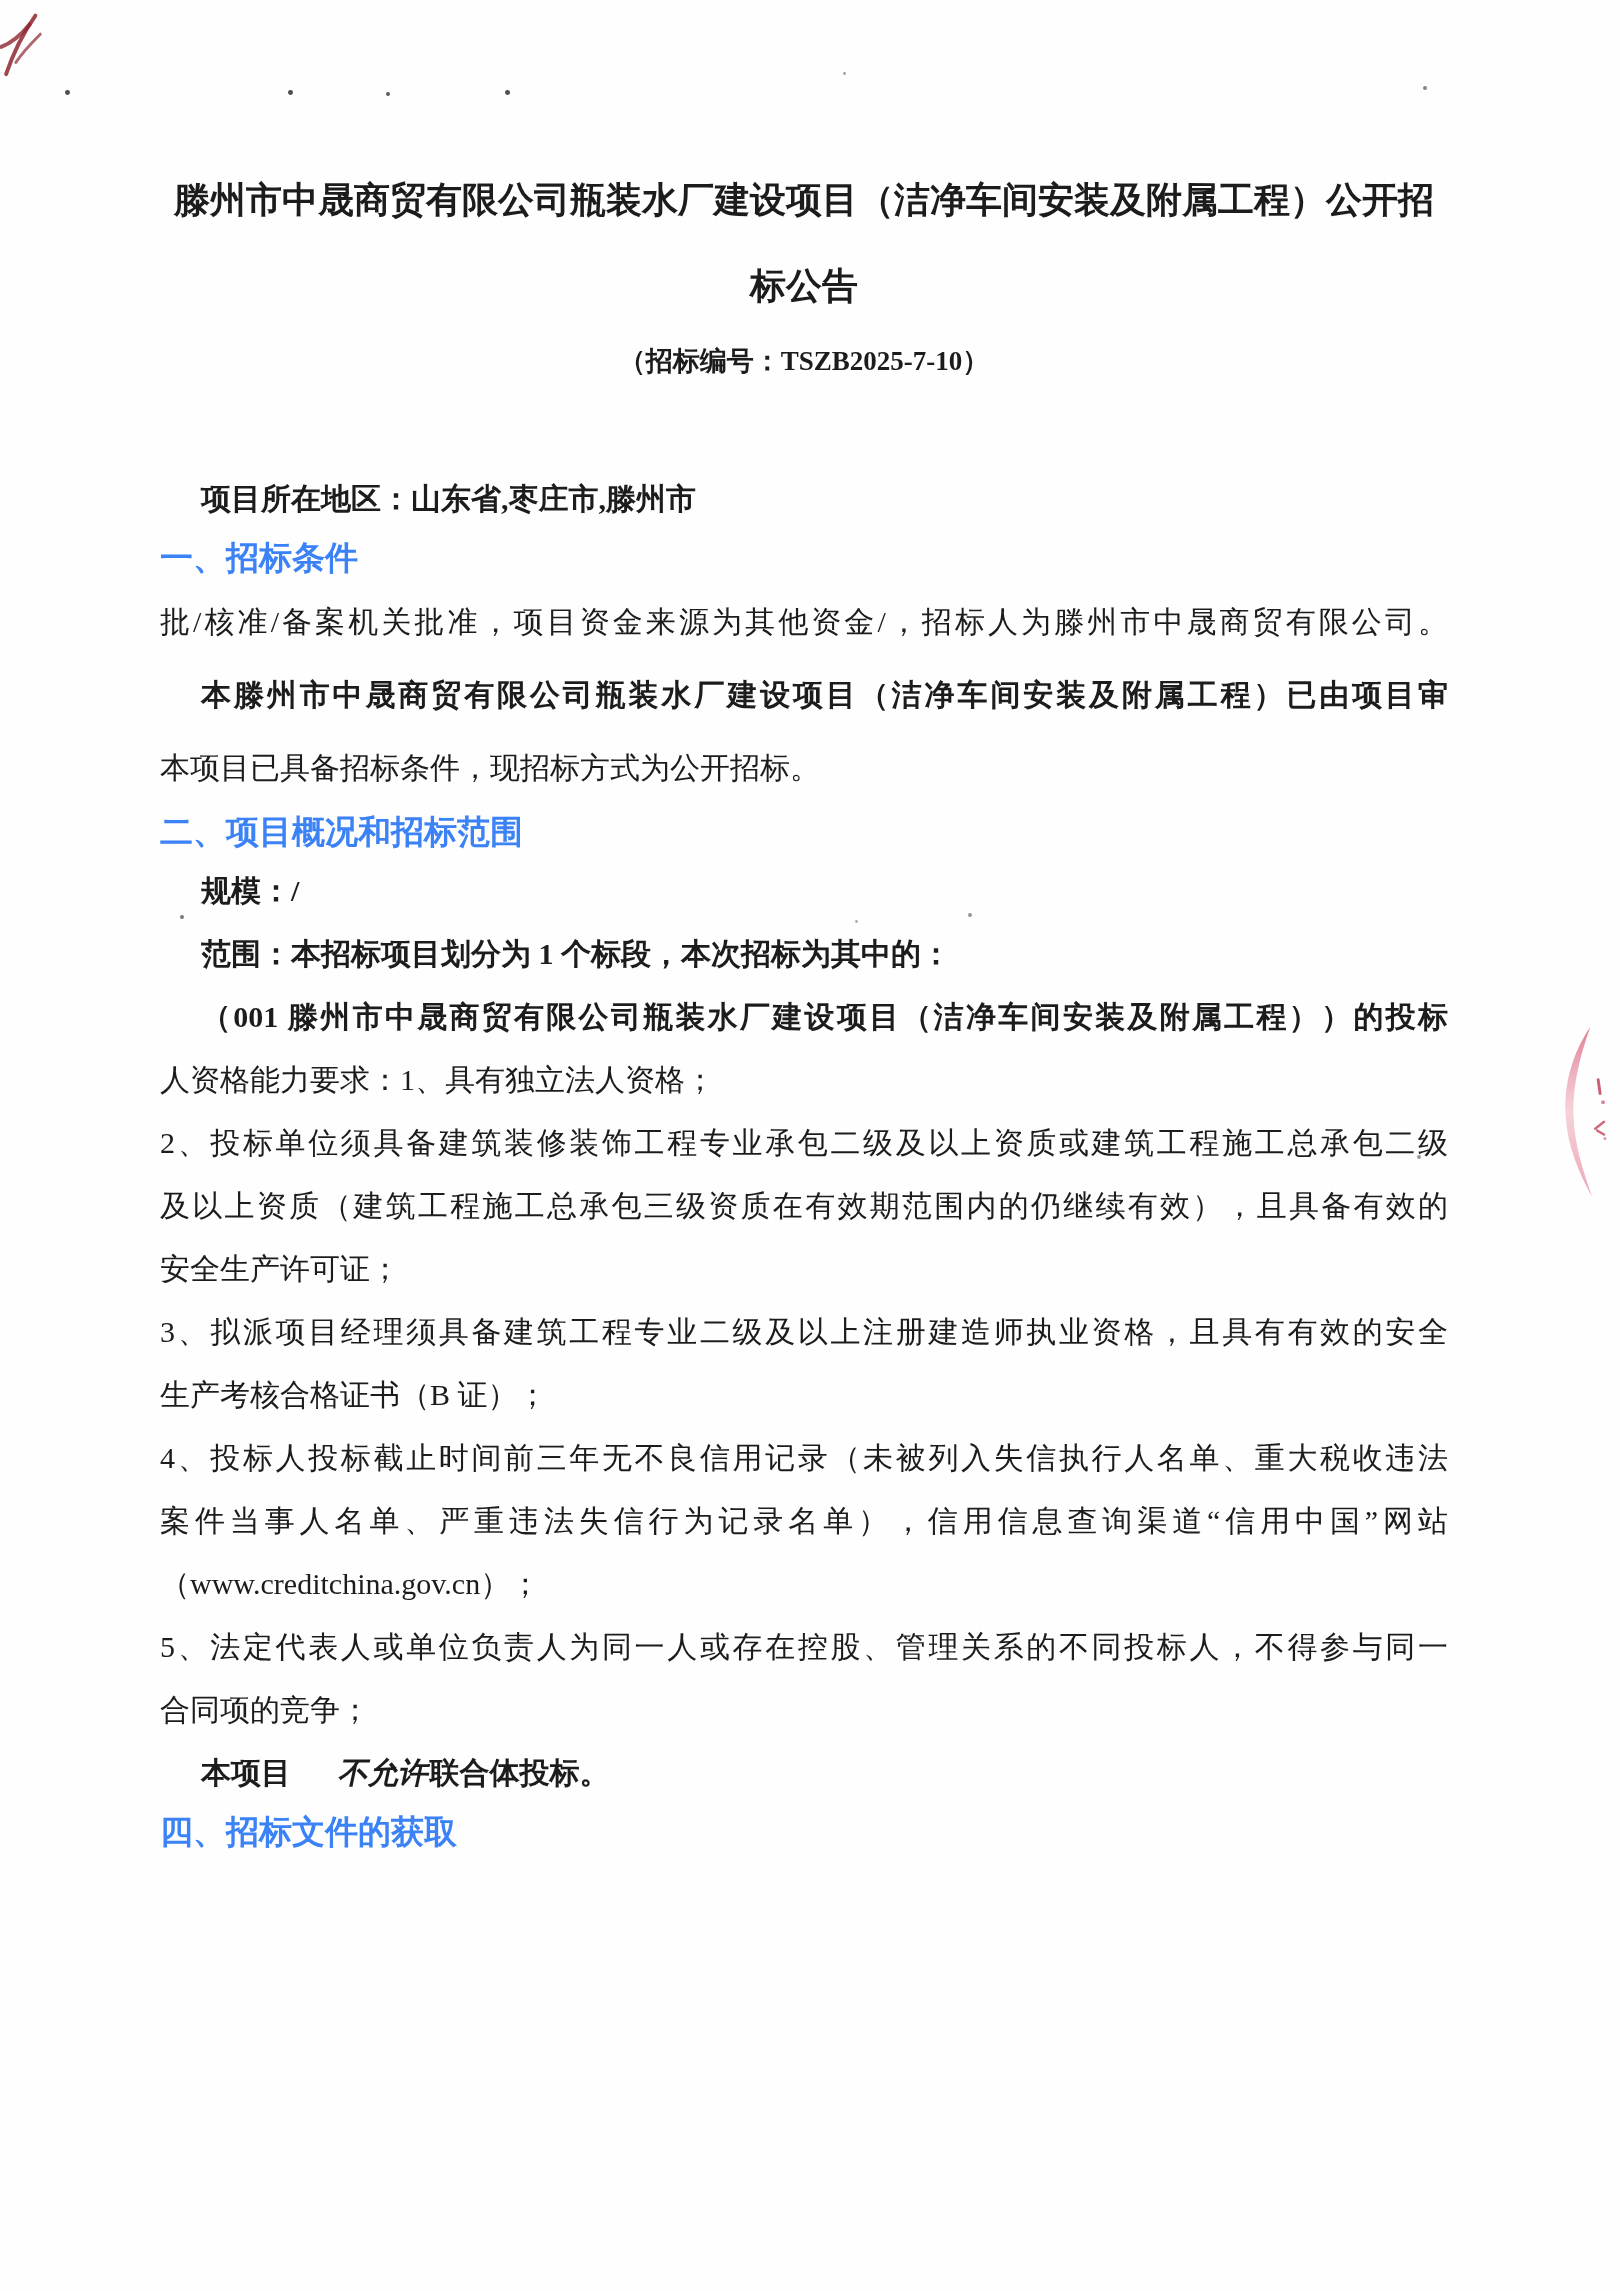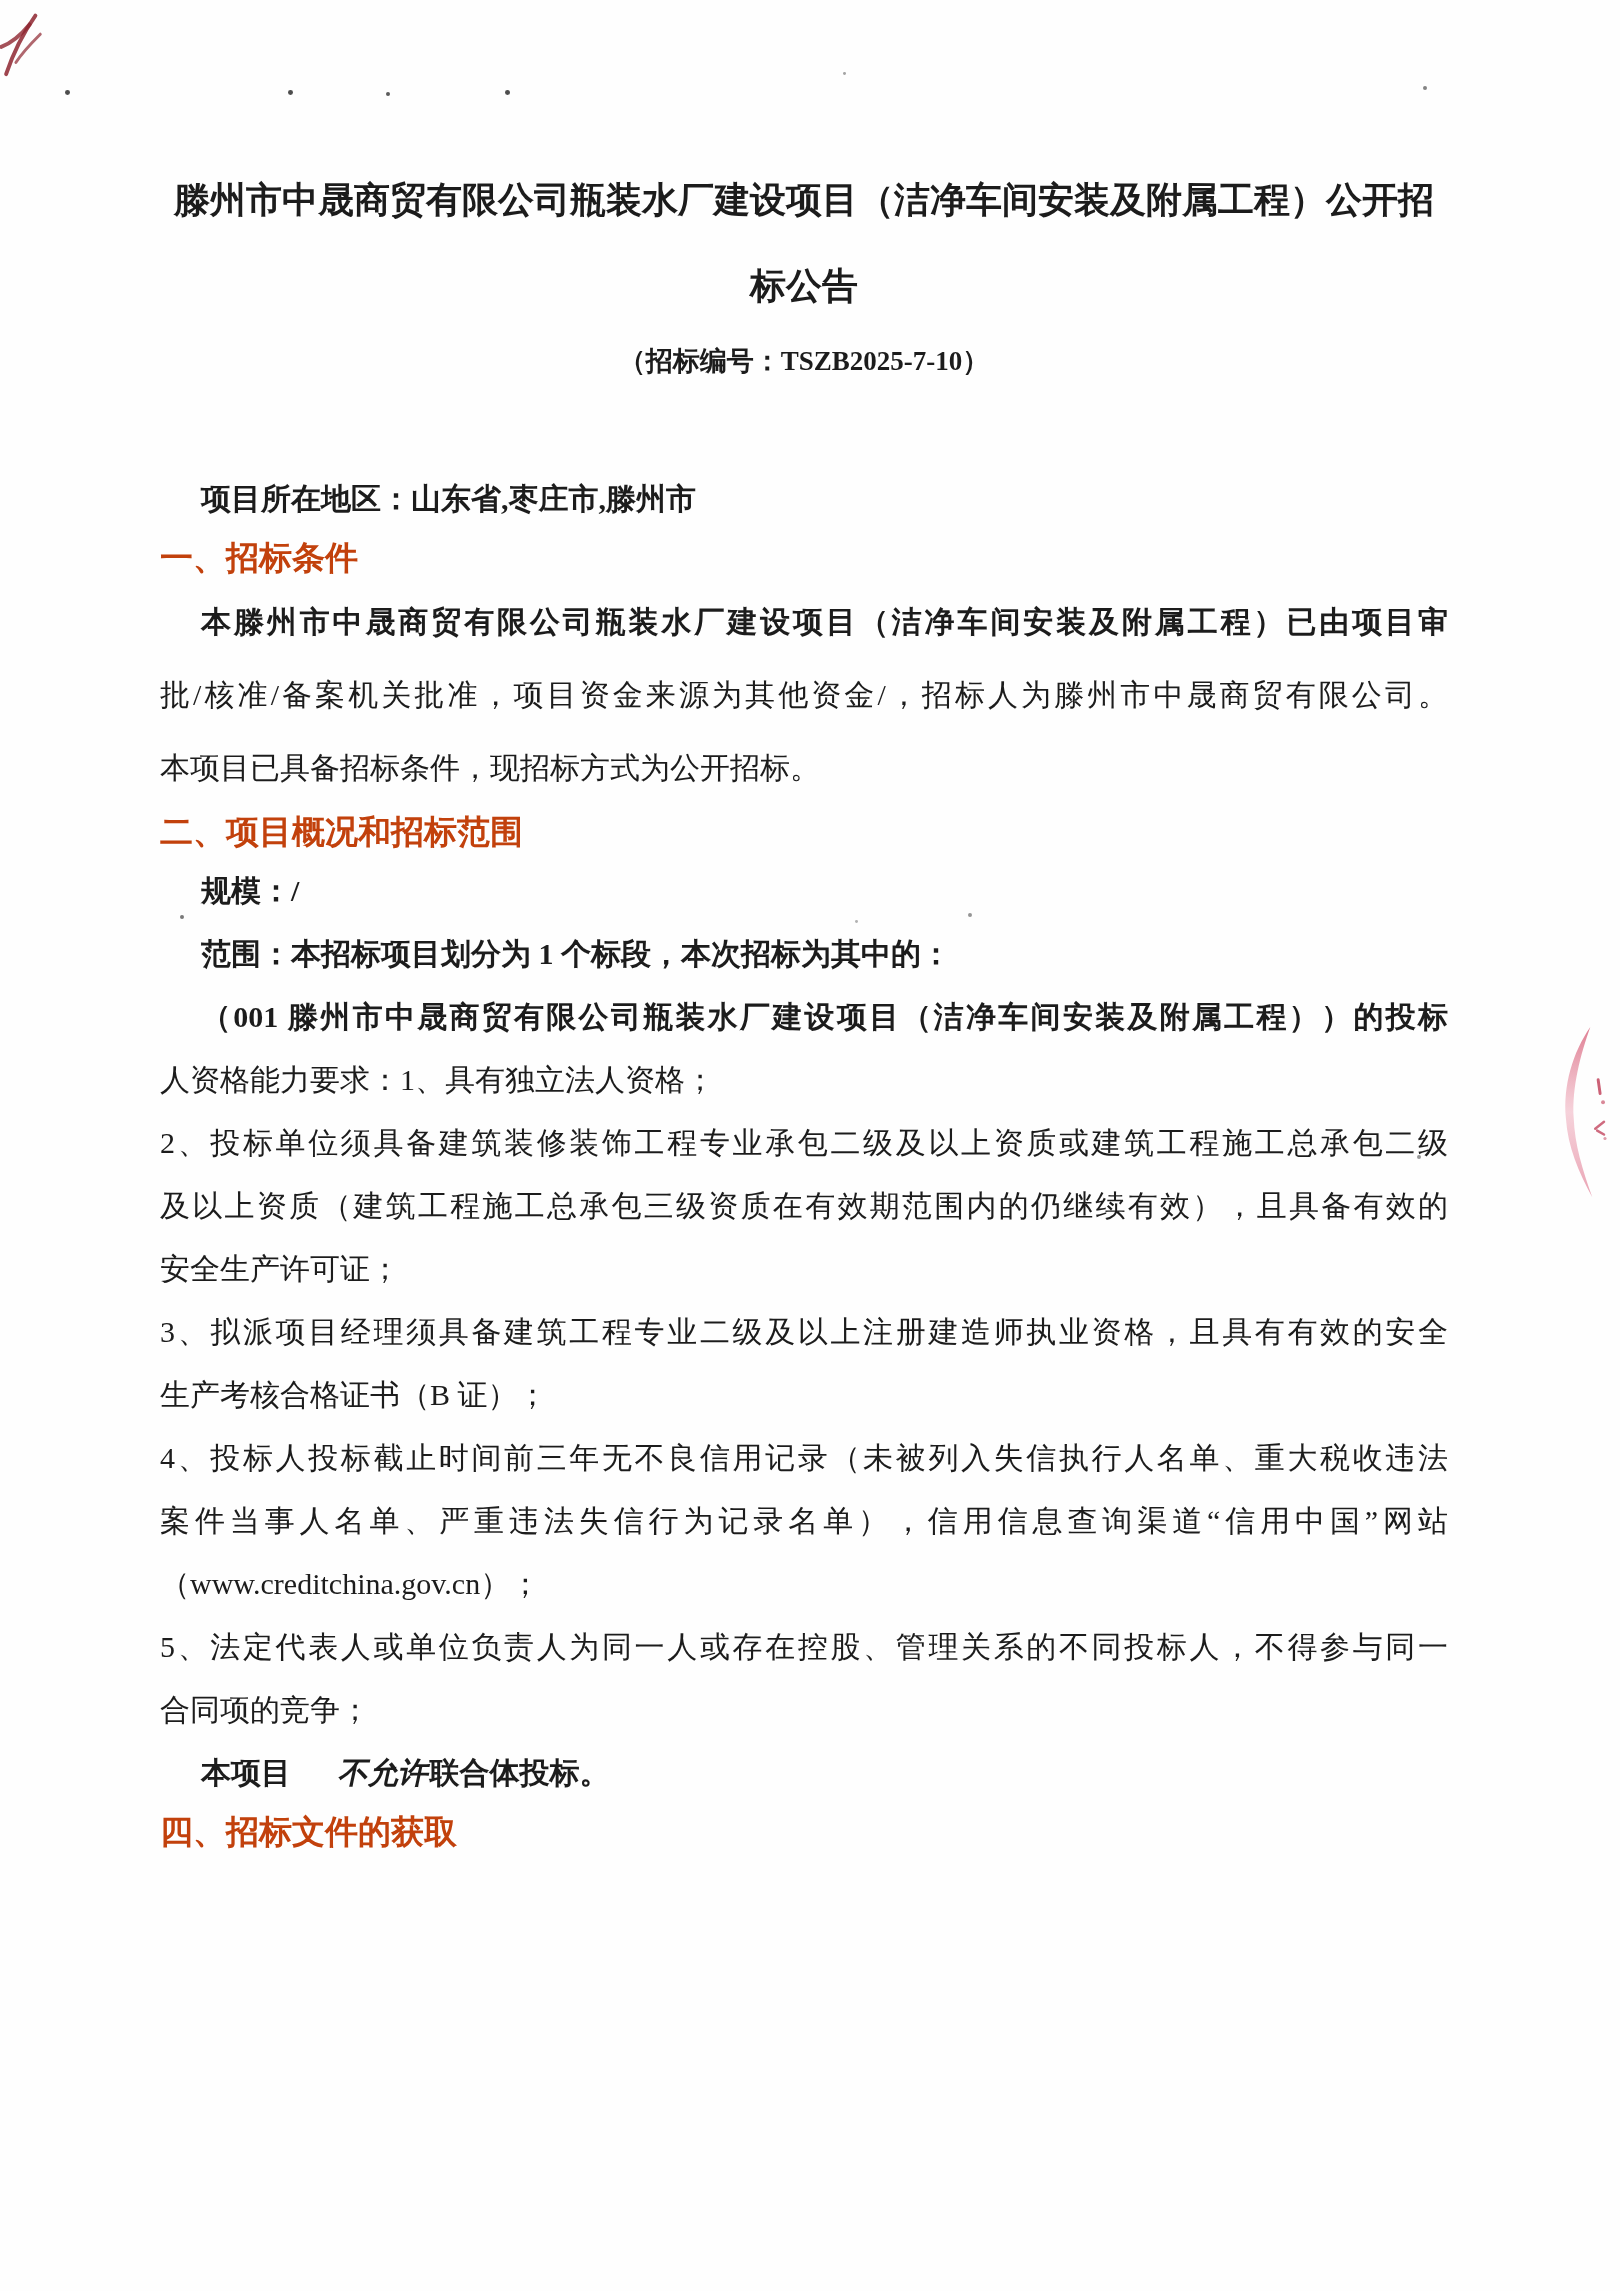--- a/index.html
+++ b/index.html
@@ -7,21 +7,21 @@
   .page {
     position:relative; width:1620px; height:2292px; background:#fefefe;
     overflow:hidden; color:#1c1c1c;
     font-family:"Liberation Serif","DejaVu Serif",serif;
   }
   .content { position:absolute; left:160px; right:172px; top:157px; }
   .line   { font-size:30px; line-height:63px; white-space:pre-wrap; }
   .s1     { line-height:73px; }
   .title  { font-size:36px; line-height:86px; text-align:center; font-weight:700; }
   .tenderno { font-size:27px; line-height:64px; text-align:center; font-weight:600; }
-  .heading{ font-size:33px; line-height:55px; font-weight:700; color:#c2410c;
+  .heading{ font-size:33px; line-height:55px; font-weight:700; color:#3b82f6;
             font-family:"Liberation Sans","DejaVu Sans",sans-serif; }
   .ind    { text-indent:41px;font-weight:bold; }
   .just   { text-align:justify; text-align-last:justify; }
   .gaploc { margin-top:74px; }
   .it     { display:inline-block; transform:skewX(-12deg); }
   .speck  { position:absolute; border-radius:50%; opacity:.9; }
   .pen    { position:absolute; left:0; top:0; }
   .stamp  { position:absolute; left:1553px; top:1025px; }
 </style>
 </head>
@@ -49,22 +49,22 @@
     <circle cx="51" cy="79" r="2" opacity="0.6" fill="#bf3954"></circle>
     <circle cx="53" cy="116" r="1.6" opacity="0.5" fill="#bf3954"></circle>
   </svg>
 
   <div class="content">
       <div class="line title">滕州市中晟商贸有限公司瓶装水厂建设项目（洁净车间安装及附属工程）公开招</div>
       <div class="line title">标公告</div>
       <div class="line tenderno">（招标编号：TSZB2025-7-10）</div>
       <div class="line gaploc ind">项目所在地区：山东省,枣庄市,滕州市</div>
       <div class="line heading">一、招标条件</div>
+      <div class="line s1 just">批/核准/备案机关批准，项目资金来源为其他资金/，招标人为滕州市中晟商贸有限公司。</div>
       <div class="line s1 ind just">本滕州市中晟商贸有限公司瓶装水厂建设项目（洁净车间安装及附属工程）已由项目审</div>
-      <div class="line s1 just">批/核准/备案机关批准，项目资金来源为其他资金/，招标人为滕州市中晟商贸有限公司。</div>
       <div class="line s1">本项目已具备招标条件，现招标方式为公开招标。</div>
       <div class="line heading">二、项目概况和招标范围</div>
       <div class="line ind">规模：/</div>
       <div class="line ind">范围：本招标项目划分为 1 个标段，本次招标为其中的：</div>
       <div class="line ind just">（001 滕州市中晟商贸有限公司瓶装水厂建设项目（洁净车间安装及附属工程））的投标</div>
       <div class="line">人资格能力要求：1、具有独立法人资格；</div>
       <div class="line just">2、投标单位须具备建筑装修装饰工程专业承包二级及以上资质或建筑工程施工总承包二级</div>
       <div class="line just">及以上资质（建筑工程施工总承包三级资质在有效期范围内的仍继续有效），且具备有效的</div>
       <div class="line">安全生产许可证；</div>
       <div class="line just">3、拟派项目经理须具备建筑工程专业二级及以上注册建造师执业资格，且具有有效的安全</div>

